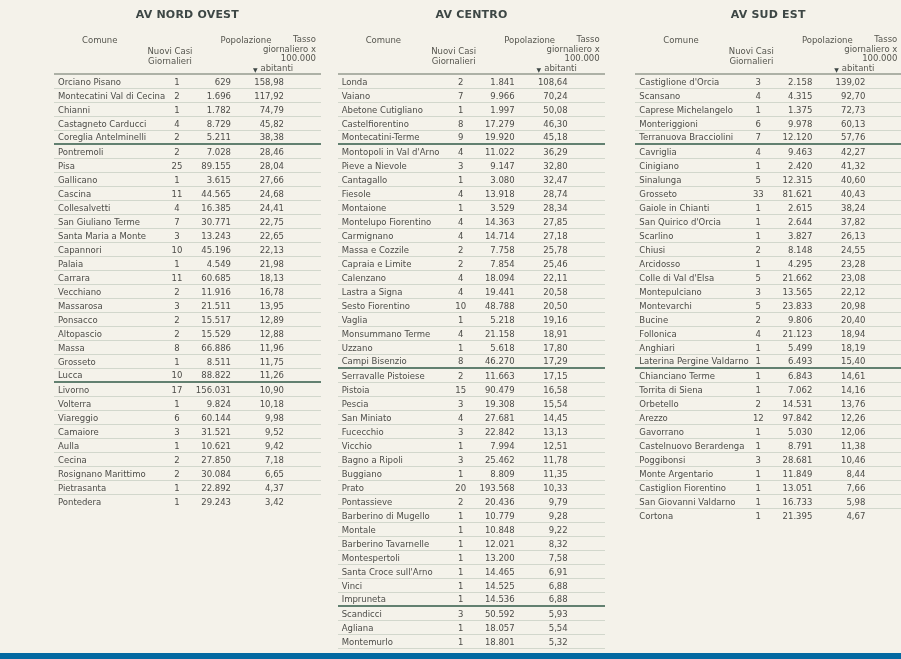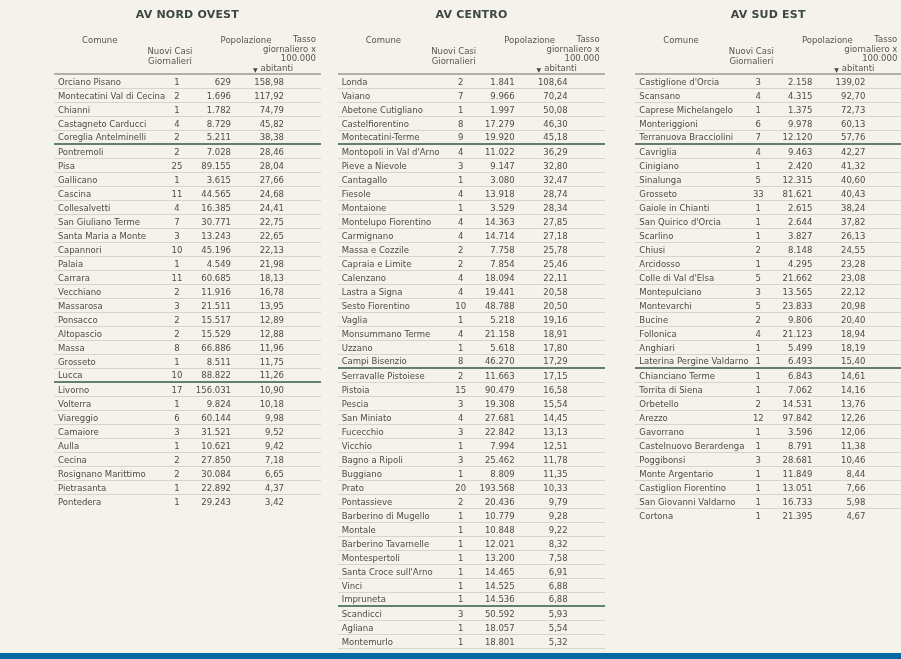--- a/index.html
+++ b/index.html
@@ -815,21 +815,21 @@
           <div class="trow">
             <div class="cell c-comune">Arezzo</div>
             <div class="cell c-casi">12</div>
             <div class="cell c-pop">97.842</div>
             <div class="cell c-tasso">12,26</div>
             <div class="cell c-fill"></div>
           </div>
           <div class="trow">
             <div class="cell c-comune">Gavorrano</div>
             <div class="cell c-casi">1</div>
-            <div class="cell c-pop">3.596</div>
+            <div class="cell c-pop">5.030</div>
             <div class="cell c-tasso">12,06</div>
             <div class="cell c-fill"></div>
           </div>
           <div class="trow">
             <div class="cell c-comune">Castelnuovo Berardenga</div>
             <div class="cell c-casi">1</div>
             <div class="cell c-pop">8.791</div>
             <div class="cell c-tasso">11,38</div>
             <div class="cell c-fill"></div>
           </div>

